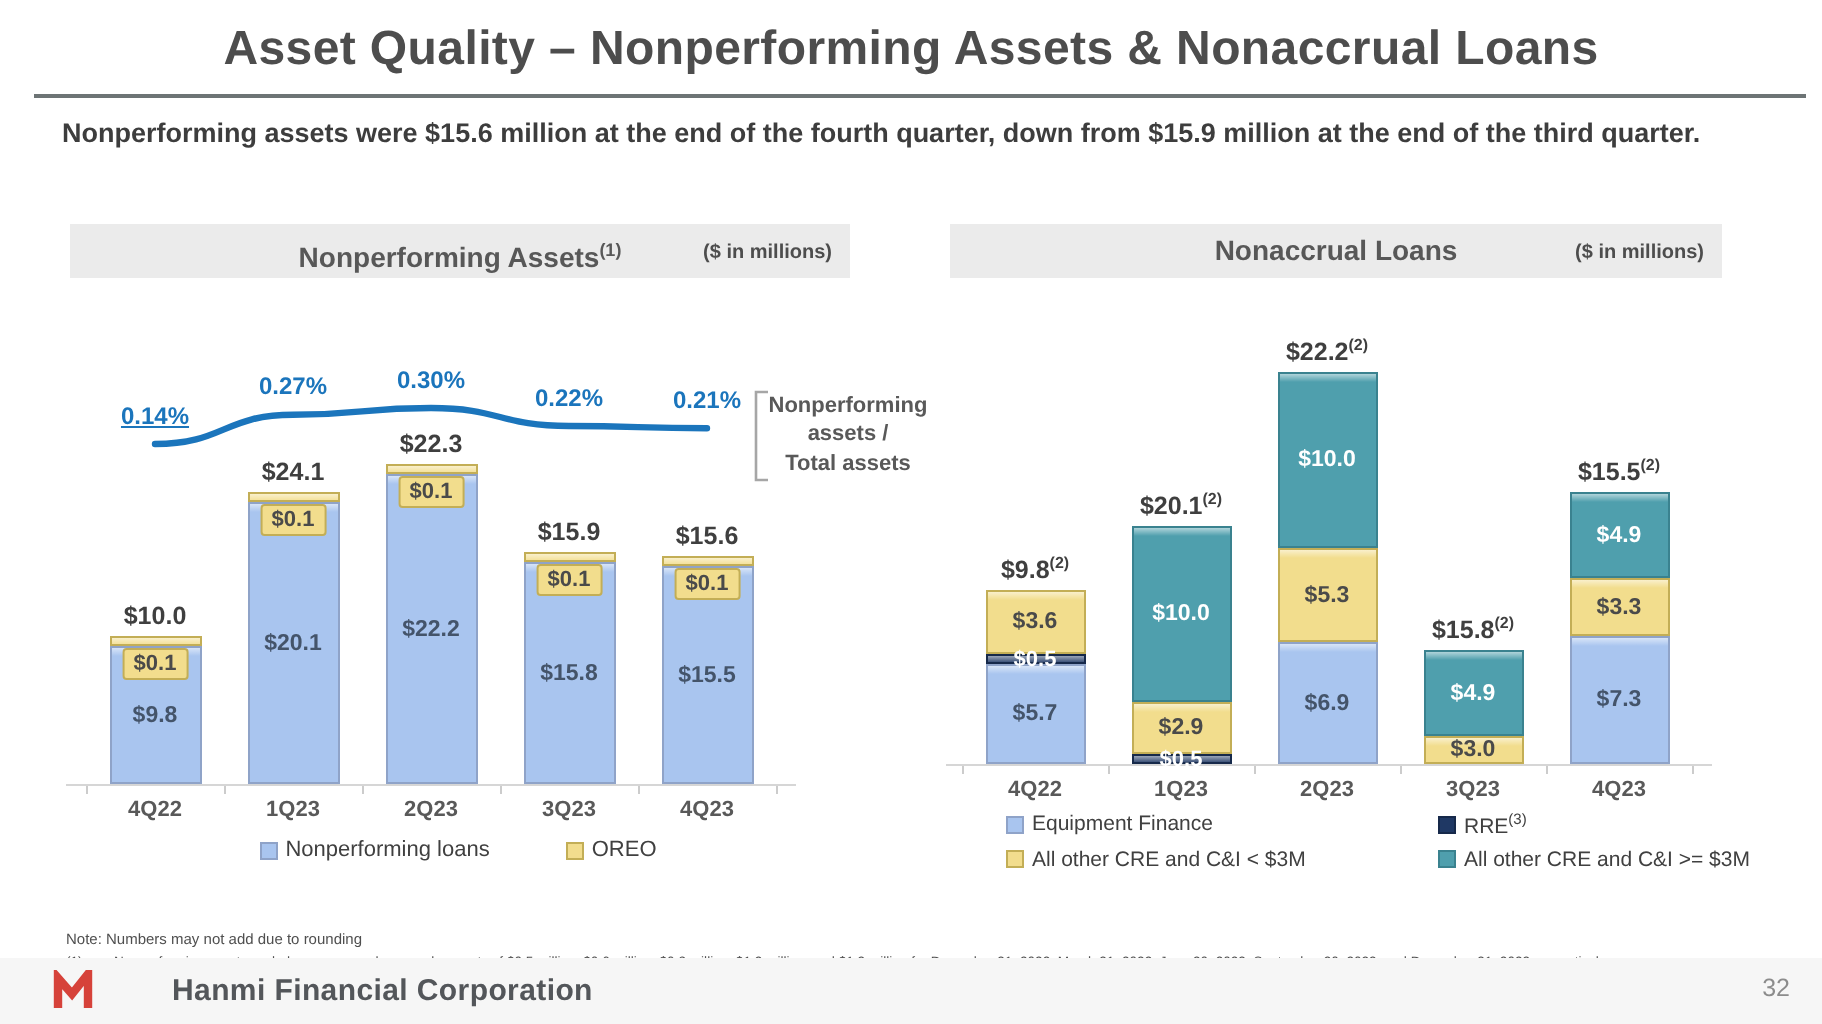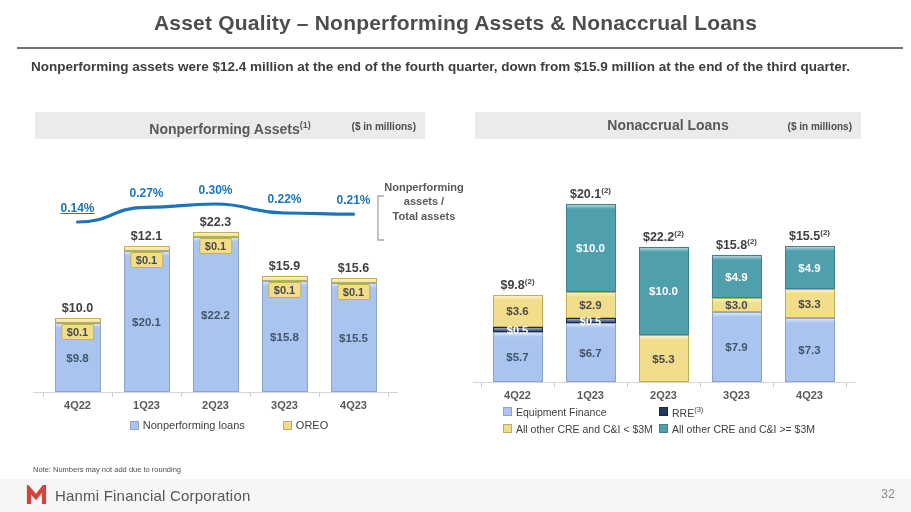--- a/index.html
+++ b/index.html
@@ -1,20 +1,20 @@
 <!DOCTYPE html>
 <html><head>
 <meta charset="utf-8">
 <style>
   * { margin:0; padding:0; box-sizing:border-box; }
   body { background:#dcdcdc; font-family:"Liberation Sans", sans-serif; }
   .slide { position:relative; width:911px; height:512px; background:#ffffff; overflow:hidden; margin:0 auto; }
 
   .title { position:absolute; top:11px; left:0; right:0; text-align:center;
-           font-size:21px; font-weight:700; color:#4d4d4d; letter-spacing:.2px; }
+           font-size:24px; font-weight:700; color:#4d4d4d; letter-spacing:.2px; }
   .title-rule { position:absolute; top:47px; left:17px; width:886px; height:2px; background:#6d7475; }
   .subtitle { position:absolute; top:57px; left:31px; width:845px; font-size:13.5px; font-weight:700;
               color:#3d3d3d; line-height:1.5; }
 
   .panel { position:absolute; top:112px; width:430px; height:300px; }
   .panel-left { left:33px; }
   .panel-right { left:473px; }
   .band { position:absolute; top:0; left:2px; height:27px; background:#ebebeb; }
   .panel-left .band { width:390px; }
   .panel-right .band { width:386px; }
@@ -44,52 +44,52 @@
   .cat-row { display:flex; }
   #plot-left .cat-row { margin-left:10px; }
   #plot-right .cat-row { margin-left:8px; }
   .cat-label { text-align:center; font-size:11px; font-weight:700; color:#595959; padding-top:2px; }
 
   .line-layer { position:absolute; left:10px; top:52px; width:345px; height:70px; }
   .pct-label { position:absolute; width:60px; text-align:center; font-size:12px; font-weight:700; color:#1b75bc; }
   .trend-svg { position:absolute; left:0; }
 
   .bracket-svg { position:absolute; left:342px; top:82px; }
-  .annotation { position:absolute; left:350px; top:68px; width:82px; text-align:center;
+  .annotation { position:absolute; left:350px; top:84px; width:82px; text-align:center;
                 font-size:11px; font-weight:700; color:#595959; line-height:1.3; white-space:pre-line; }
 
   .legend { position:absolute; font-size:11px; color:#404040; }
   .legend-left { left:33px; top:419px; width:392px; display:flex; justify-content:center; gap:38px; }
   .legend-right { left:473px; top:405px; width:430px; }
   .legend-right .lrow { display:flex; margin-bottom:4px; padding-left:30px; }
-  .legend-right .legend-item.c1 { width:156px; }
+  .legend-right .legend-item.c1 { width:216px; }
   .legend-right { font-size:10.5px; }
   .legend-item { display:flex; align-items:center; gap:4px; white-space:nowrap; }
   .legend-item sup { font-size:7.5px; }
   .sw { display:inline-block; width:9px; height:9px; border:1px solid #777; flex:0 0 auto; }
 
   .notes { position:absolute; left:33px; top:437px; width:860px; color:#4f4f4f;margin-top:28px; }
   .rounding-note { font-size:7.5px; margin-bottom:3px; }
   .fn-row { display:flex; font-size:6.8px; line-height:1.45; }
   .fn-marker { width:24px; flex:0 0 auto; }
 
   .footer { position:absolute; left:0; bottom:0; width:911px; height:33px; background:#f6f6f6;
             display:flex; align-items:center; }
   .logo { margin-left:26px; margin-right:7px; }
-  .brand { font-size:15px; font-weight:400; color:#53565a; letter-spacing:.2px; }
+  .brand { font-size:15px; font-weight:700; color:#53565a; letter-spacing:.2px;margin-left:31px; }
   .pageno { position:absolute; right:16px; top:8px; font-size:12.5px; color:#8c8c8c; }
 </style>
 </head>
 <body>
 
 <div class="slide">
 
   <div class="title">Asset Quality – Nonperforming Assets &amp; Nonaccrual Loans</div>
   <div class="title-rule"></div>
-  <div class="subtitle">Nonperforming assets were $12.4 million at the end of the fourth quarter, down from $15.9 million at the end of the third quarter.</div>
+  <div class="subtitle">Nonperforming assets were $15.6 million at the end of the fourth quarter, down from $15.9 million at the end of the third quarter.</div>
 
   <section class="panel panel-left">
     <div class="band">
       <span class="band-title"><span>Nonperforming Assets</span><sup>(1)</sup></span>
       <span class="band-units">($ in millions)</span>
     </div>
     <div class="line-layer" id="line-left">
         <svg width="345" height="34" class="trend-svg" style="top: 28px;">
           <path d="M34.5,30 C69,30 69,15.374999999999998 103.5,15.374999999999998 C138,15.374999999999998 138,12 172.5,12 C207,12 207,21 241.5,21 C276,21 276,22.125 310.5,22.125" fill="none" stroke="#1b75bc" stroke-width="3.2" stroke-linecap="round"></path>
         </svg>
@@ -105,21 +105,21 @@
             <div class="bar-total">$10.0</div>
             <div class="bar-stack" style="width: 46px;">
               <div class="bar-seg" style="height: 5px; background-color: rgb(242, 221, 141); border-color: rgb(195, 174, 86);"></div>
               <div class="seg-chip" style="background: rgb(242, 221, 141); border-color: rgb(195, 174, 86);">$0.1</div>
               <div class="bar-seg" style="height: 69px; background-color: rgb(169, 197, 239); border-color: rgb(143, 163, 200);">
                 <div class="seg-label" style="color: rgb(68, 84, 106);">$9.8</div>
               </div>
             </div>
           </div>
           <div class="bar-col" style="width: 69px;">
-            <div class="bar-total">$12.1</div>
+            <div class="bar-total">$24.1</div>
             <div class="bar-stack" style="width: 46px;">
               <div class="bar-seg" style="height: 5px; background-color: rgb(242, 221, 141); border-color: rgb(195, 174, 86);"></div>
               <div class="seg-chip" style="background: rgb(242, 221, 141); border-color: rgb(195, 174, 86);">$0.1</div>
               <div class="bar-seg" style="height: 141px; background-color: rgb(169, 197, 239); border-color: rgb(143, 163, 200);">
                 <div class="seg-label" style="color: rgb(68, 84, 106);">$20.1</div>
               </div>
             </div>
           </div>
           <div class="bar-col" style="width: 69px;">
             <div class="bar-total">$22.3</div>
@@ -202,47 +202,44 @@
             <div class="bar-stack" style="width: 50px;">
               <div class="bar-seg" style="height: 88px; background-color: rgb(79, 159, 173); border-color: rgb(58, 130, 143);">
                 <div class="seg-label" style="color: rgb(255, 255, 255);">$10.0</div>
               </div>
               <div class="bar-seg" style="height: 26px; background-color: rgb(242, 221, 141); border-color: rgb(195, 174, 86);">
                 <div class="seg-label" style="color: rgb(74, 74, 74);">$2.9</div>
               </div>
               <div class="bar-seg has-overlay" style="height: 5px; background-color: rgb(31, 56, 100); border-color: rgb(22, 41, 74);">
                 <div class="seg-overlay">$0.5</div>
               </div>
-              <div class="bar-seg" style="height: 59px; background-color: rgb(169, 197, 239); border-color: rgb(143, 163, 200);">
-                <div class="seg-label" style="color: rgb(68, 84, 106);">$6.7</div>
-              </div>
             </div>
           </div>
           <div class="bar-col" style="width: 73px;">
             <div class="bar-total">$22.2<sup>(2)</sup></div>
             <div class="bar-stack" style="width: 50px;">
               <div class="bar-seg" style="height: 88px; background-color: rgb(79, 159, 173); border-color: rgb(58, 130, 143);">
                 <div class="seg-label" style="color: rgb(255, 255, 255);">$10.0</div>
               </div>
               <div class="bar-seg" style="height: 47px; background-color: rgb(242, 221, 141); border-color: rgb(195, 174, 86);">
                 <div class="seg-label" style="color: rgb(74, 74, 74);">$5.3</div>
               </div>
+              <div class="bar-seg" style="height: 61px; background-color: rgb(169, 197, 239); border-color: rgb(143, 163, 200);">
+                <div class="seg-label" style="color: rgb(68, 84, 106);">$6.9</div>
+              </div>
             </div>
           </div>
           <div class="bar-col" style="width: 73px;">
             <div class="bar-total">$15.8<sup>(2)</sup></div>
             <div class="bar-stack" style="width: 50px;">
               <div class="bar-seg" style="height: 43px; background-color: rgb(79, 159, 173); border-color: rgb(58, 130, 143);">
                 <div class="seg-label" style="color: rgb(255, 255, 255);">$4.9</div>
               </div>
               <div class="bar-seg" style="height: 14px; background-color: rgb(242, 221, 141); border-color: rgb(195, 174, 86);">
                 <div class="seg-label" style="color: rgb(74, 74, 74);">$3.0</div>
-              </div>
-              <div class="bar-seg" style="height: 70px; background-color: rgb(169, 197, 239); border-color: rgb(143, 163, 200);">
-                <div class="seg-label" style="color: rgb(68, 84, 106);">$7.9</div>
               </div>
             </div>
           </div>
           <div class="bar-col" style="width: 73px;">
             <div class="bar-total">$15.5<sup>(2)</sup></div>
             <div class="bar-stack" style="width: 50px;">
               <div class="bar-seg" style="height: 43px; background-color: rgb(79, 159, 173); border-color: rgb(58, 130, 143);">
                 <div class="seg-label" style="color: rgb(255, 255, 255);">$4.9</div>
               </div>
               <div class="bar-seg" style="height: 29px; background-color: rgb(242, 221, 141); border-color: rgb(195, 174, 86);">

